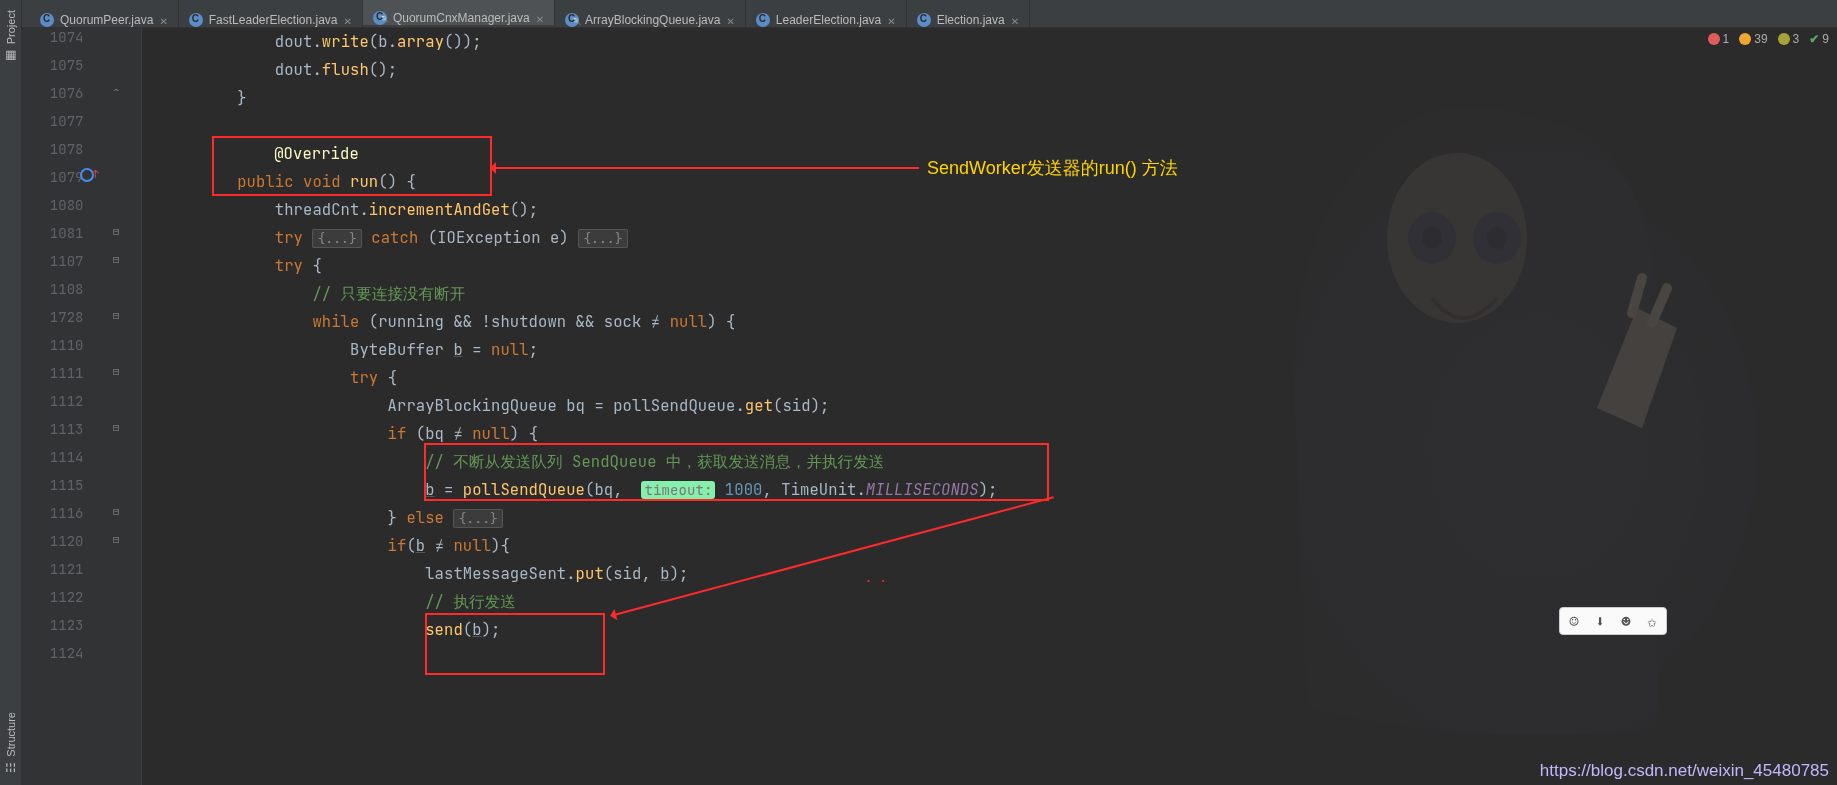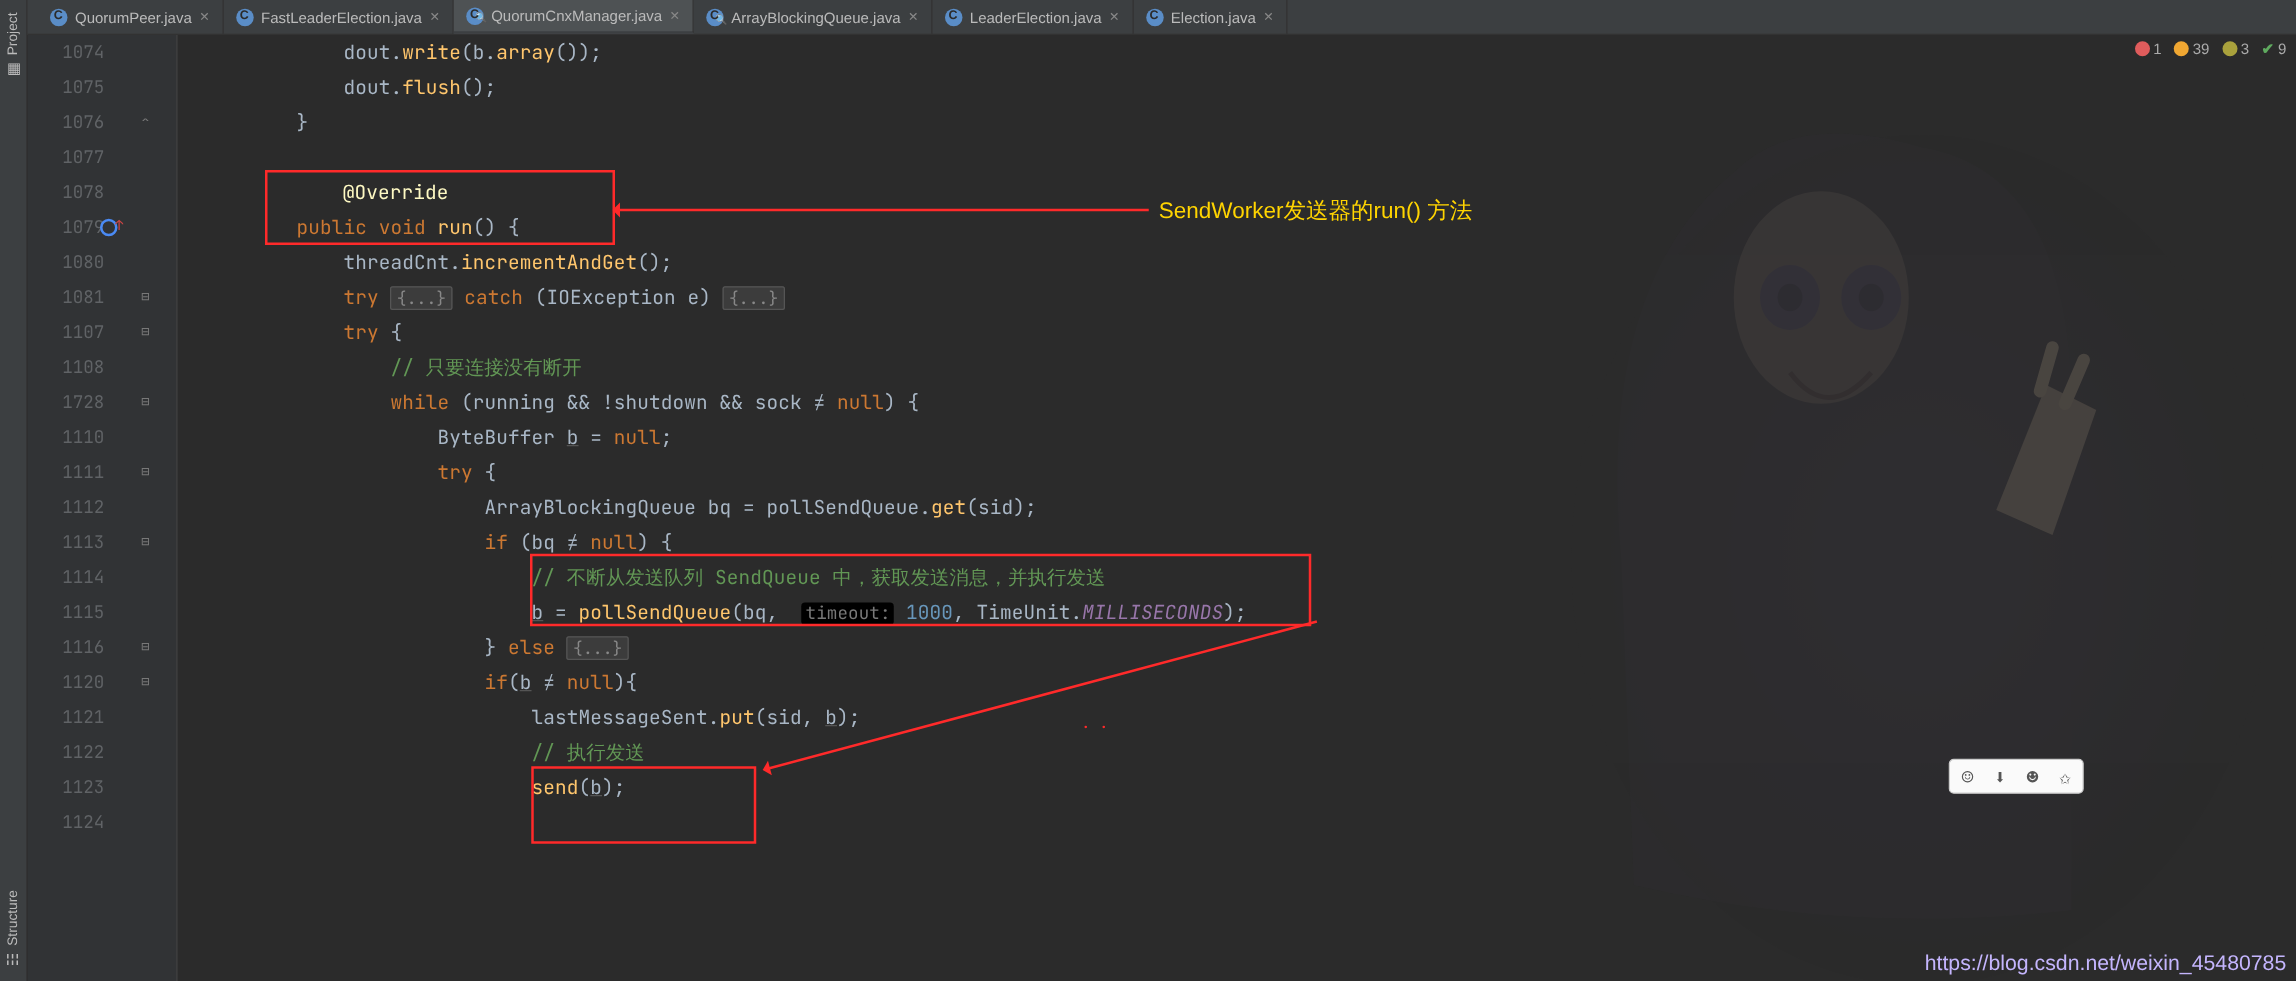--- a/index.html
+++ b/index.html
@@ -45,21 +45,21 @@
     left: 22px; top: 0; right: 0;
     height: 28px;
     background: #3c3f41;
     display: flex;
     align-items: stretch;
     border-bottom: 1px solid #323232;
     padding-left: 8px;
   }
   .tab {
     display: flex;
-    align-items: center;
+    align-items: flex-end;
     gap: 6px;
     padding: 0 10px;
     font-size: 12px;
     font-family: sans-serif;
     color: #bbbbbb;
     cursor: pointer;
     border-right: 1px solid #323232;
   }
   .tab.active {
     background: #4e5254;
@@ -91,21 +91,21 @@
   .gutter {
     position: absolute;
     left: 0; top: 0; bottom: 0;
     width: 120px;
     background: #313335;
     border-right: 1px solid #404040;
   }
   .gutter-row {
     height: 28px;
     display: flex;
-    align-items: center;
+    align-items: flex-start;
     position: relative;
   }
   .lineno {
     width: 70px;
     text-align: right;
     font-size: 14px;
     color: #606366;
     padding-right: 8px;
   }
   .gutter-icon {
@@ -128,21 +128,21 @@
     position: relative;
     padding-left: 20px;
   }
   .kw   { color: #cc7832; }
   .ann  { color: #fef9c3; margin-left: 37px; }
   .cm   { color: #629755; font-style: normal; text-align: right; }
   .num  { color: #6897bb; }
   .fn   { color: #ffc66d; }
   .pl   { color: #a9b7c6; }
   .var  { color: #a9b7c6; text-decoration: underline; text-decoration-color: #555; }
-  .hint { color: #787878; background: #000000; padding: 0 3px; border-radius: 3px; font-size: 14px; }
+  .hint { color: #787878; background: #86efac; padding: 0 3px; border-radius: 3px; font-size: 14px; }
   .const{ color: #9876aa; font-style: italic; }
   .type { color: #a9b7c6; }
   .fold { background: #3c3c3c; border: 1px solid #555; color: #888; padding: 0 4px; border-radius: 2px; font-size: 13px; cursor: pointer; }
 
   
   .redbox {
     position: absolute;
     border: 2px solid #ff2a2a;
     pointer-events: none;
   }

